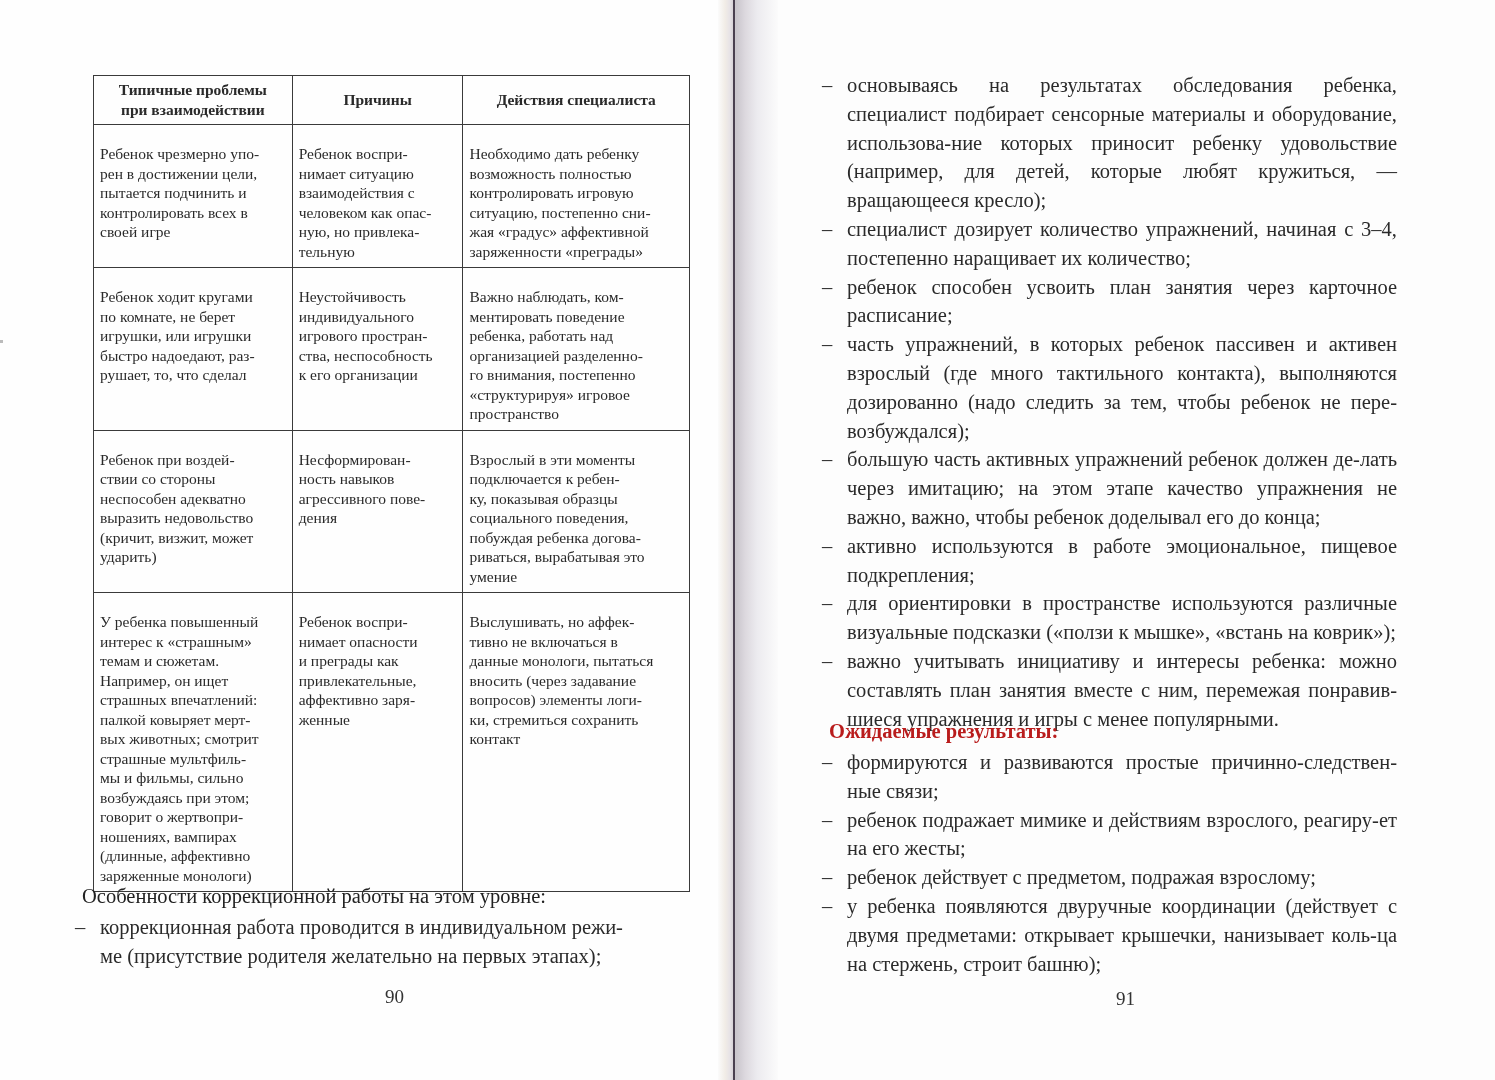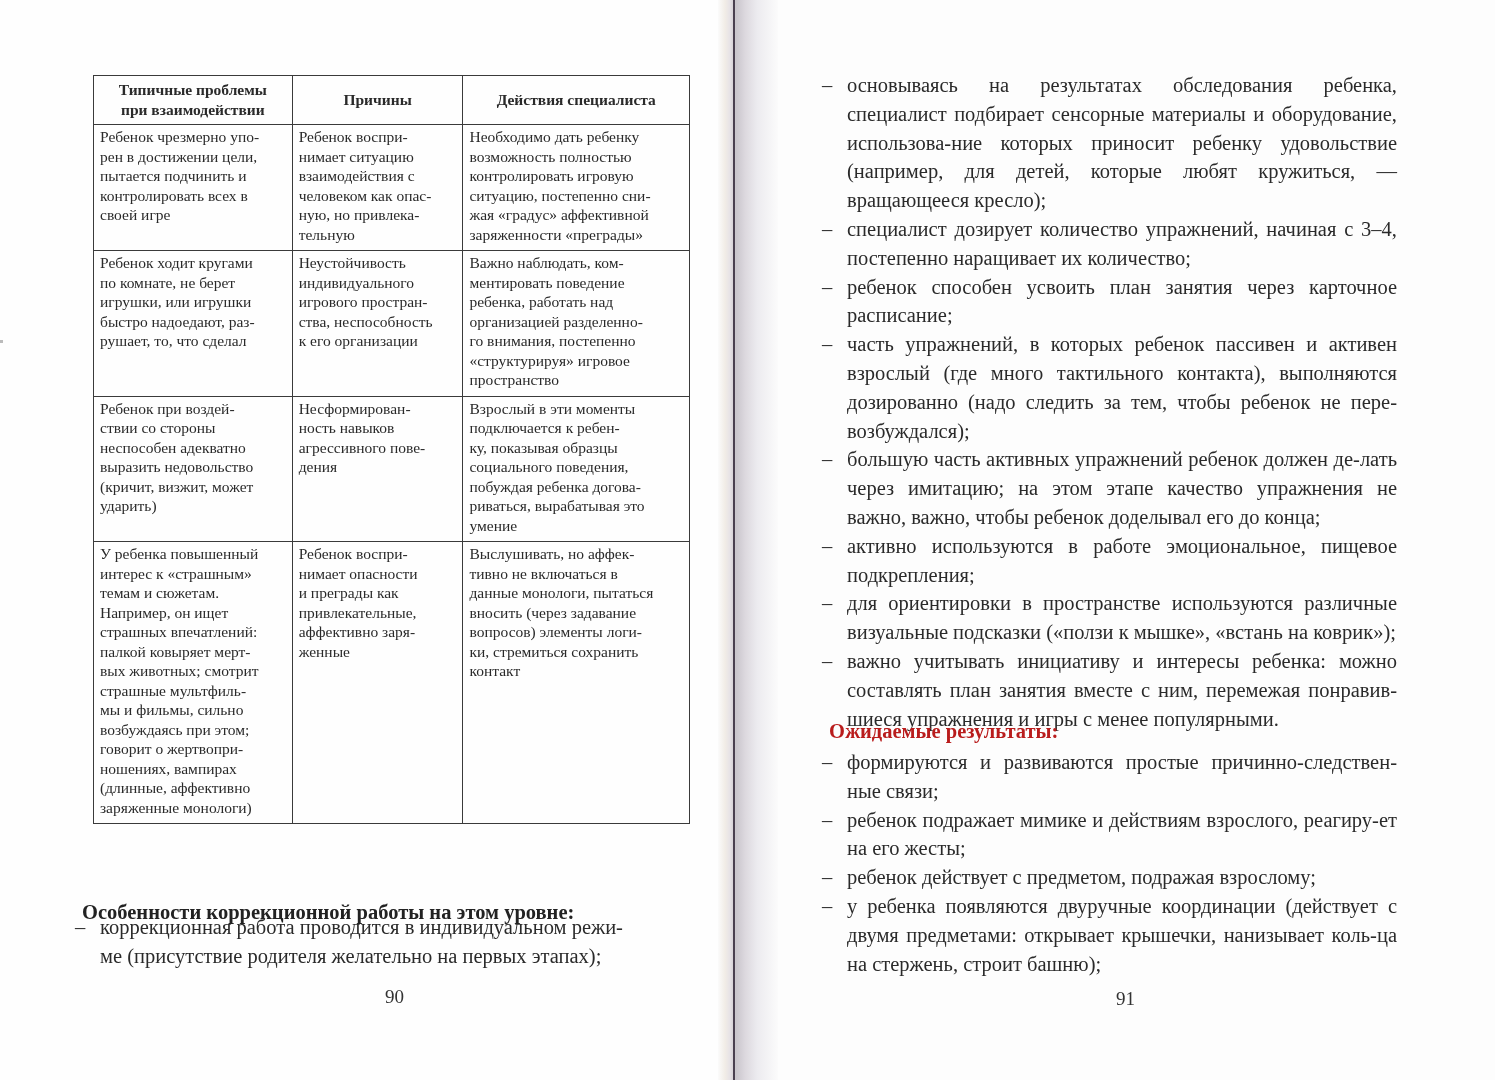--- a/index.html
+++ b/index.html
@@ -19,33 +19,33 @@
   .gutter-line {
     position: absolute; top: 0; left: 733px; width: 2px; height: 1080px; background: #4a4050;
   }
   
   table.problems {
     position: absolute; left: 75px; top: 75px; width: 597px;
     border-collapse: collapse; font-size: 15.5px; line-height: 19.5px; margin-left: 18px;
   }
   table.problems th, table.problems td {
     border: 1.5px solid #3a3a3a; vertical-align: top; text-align: left;
-    padding: 2px 5px 6px 6px;
+    padding: 19px 5px 6px 6px;
   }
   table.problems th {
     font-weight: bold; text-align: center; vertical-align: middle;
     height: 40px; padding: 4px 6px; line-height: 20px;
   }
   table.problems col.c1 { width: 199px; }
   table.problems col.c2 { width: 171px; }
   table.problems col.c3 { width: 227px; }
   .cell-text { white-space: pre-line; }
   
   .left-heading {
-    position: absolute; left: 82px; top: 885px; font-size: 20.5px; font-weight: bold; color: #222; margin-top: 16px;
+    position: absolute; left: 82px; top: 885px; font-size: 20.5px; font-weight: normal; color: #222;
   }
   .left-list { position: absolute; left: 97px; top: 913px; width: 580px; font-size: 20.5px; line-height: 29px; }
   .page-num { position: absolute; font-size: 19px; color: #333; margin-left: 28px; }
   .pn-left { left: 357px; top: 986px; }
   .pn-right { left: 1088px; top: 988px; }
   
   .right-block { position: absolute; left: 822px; width: 575px; font-size: 20.5px; line-height: 28.8px; }
   .rb1 { top: 71px; }
   .rb2 { top: 748px; }
   .right-heading { position: absolute; left: 829px; top: 720px; font-size: 20.5px; font-weight: bold; color: #b91c1c; }

